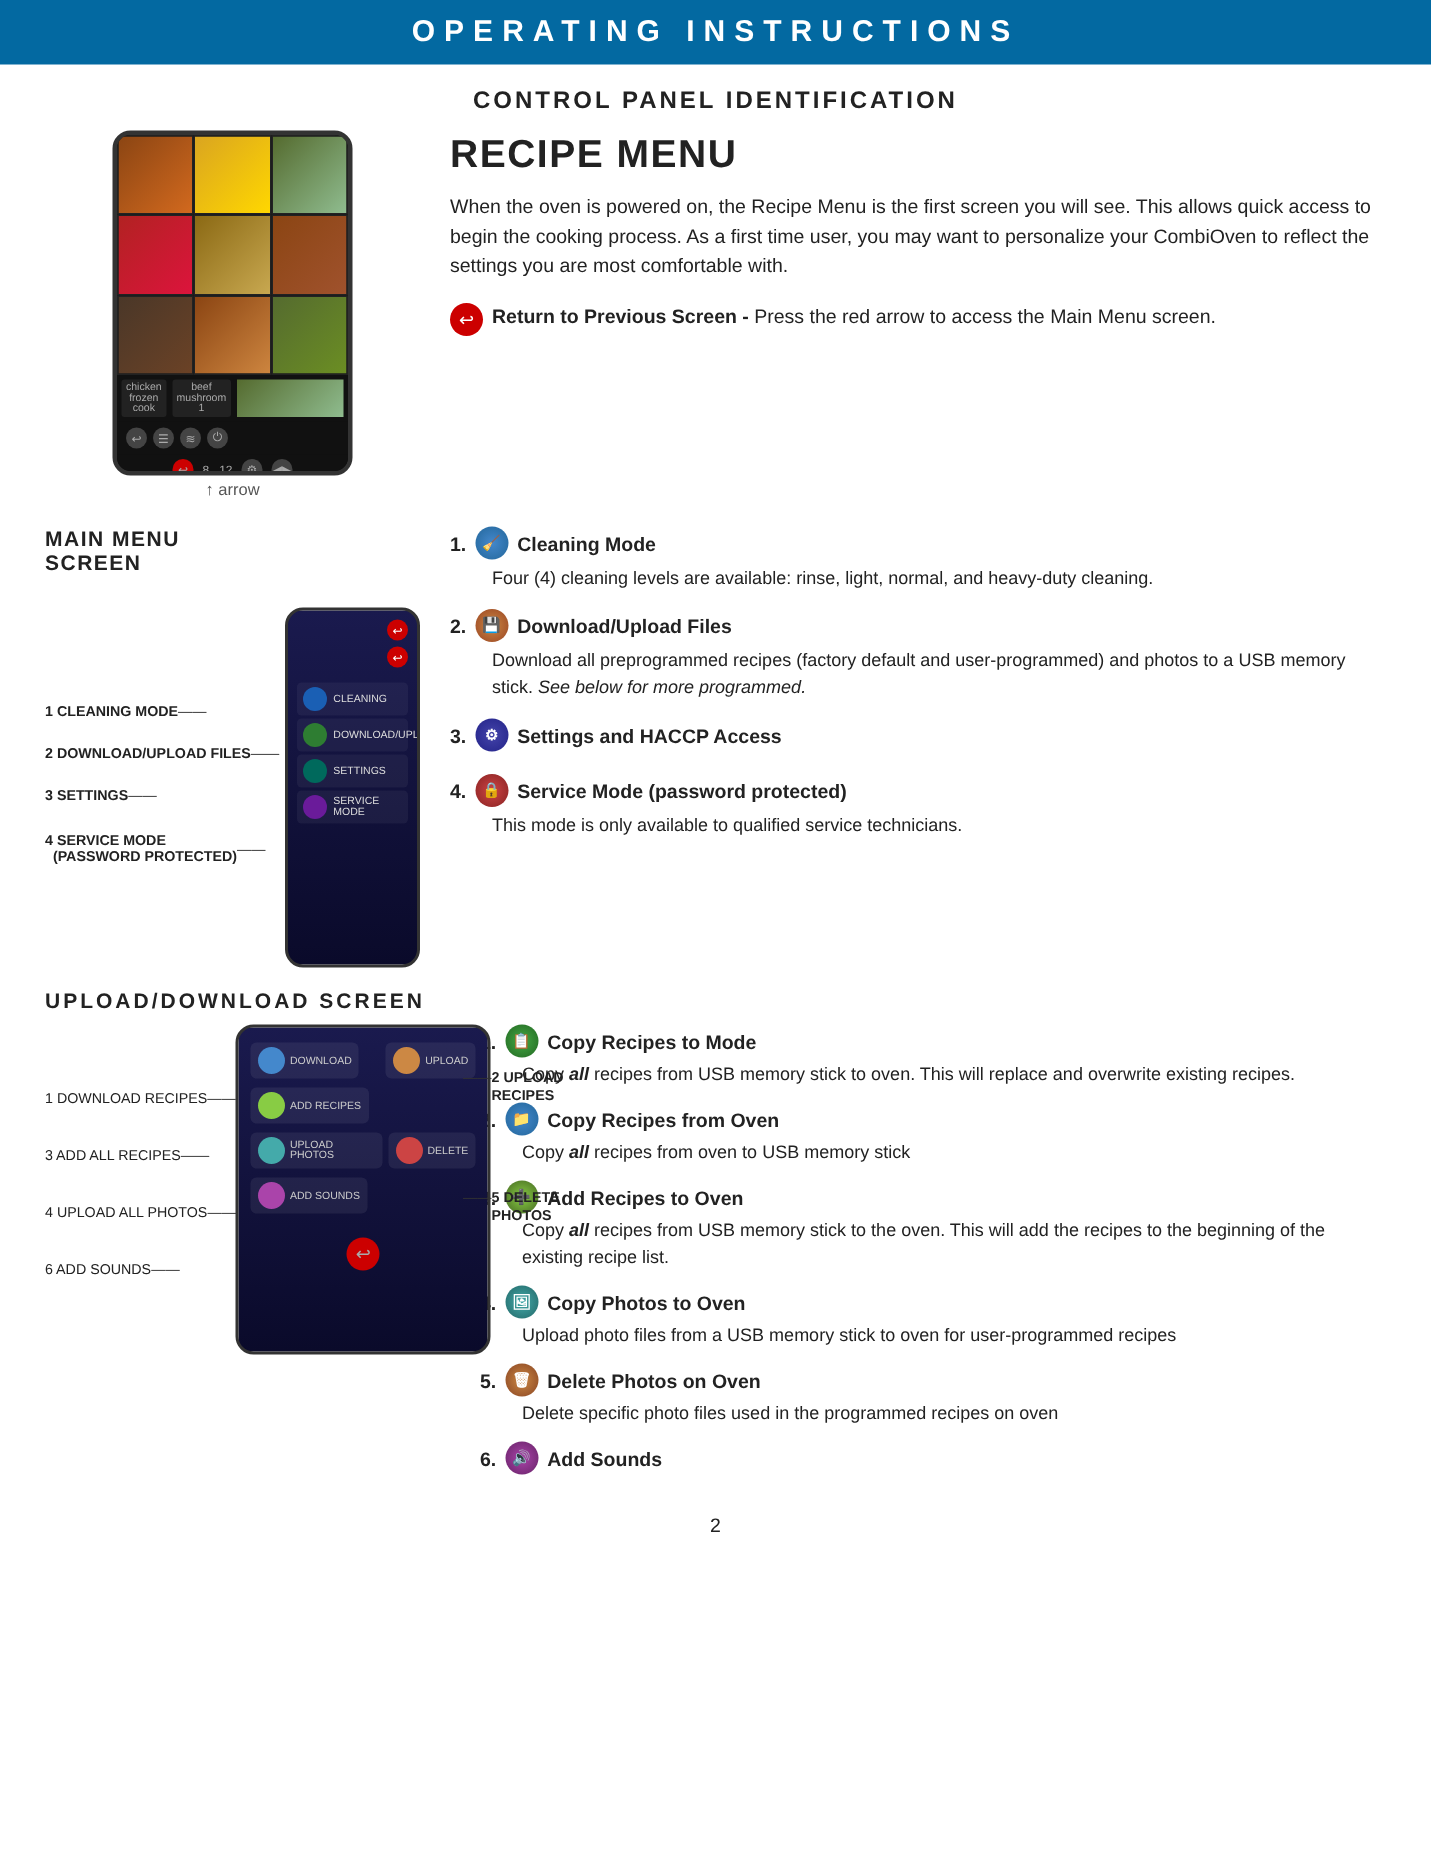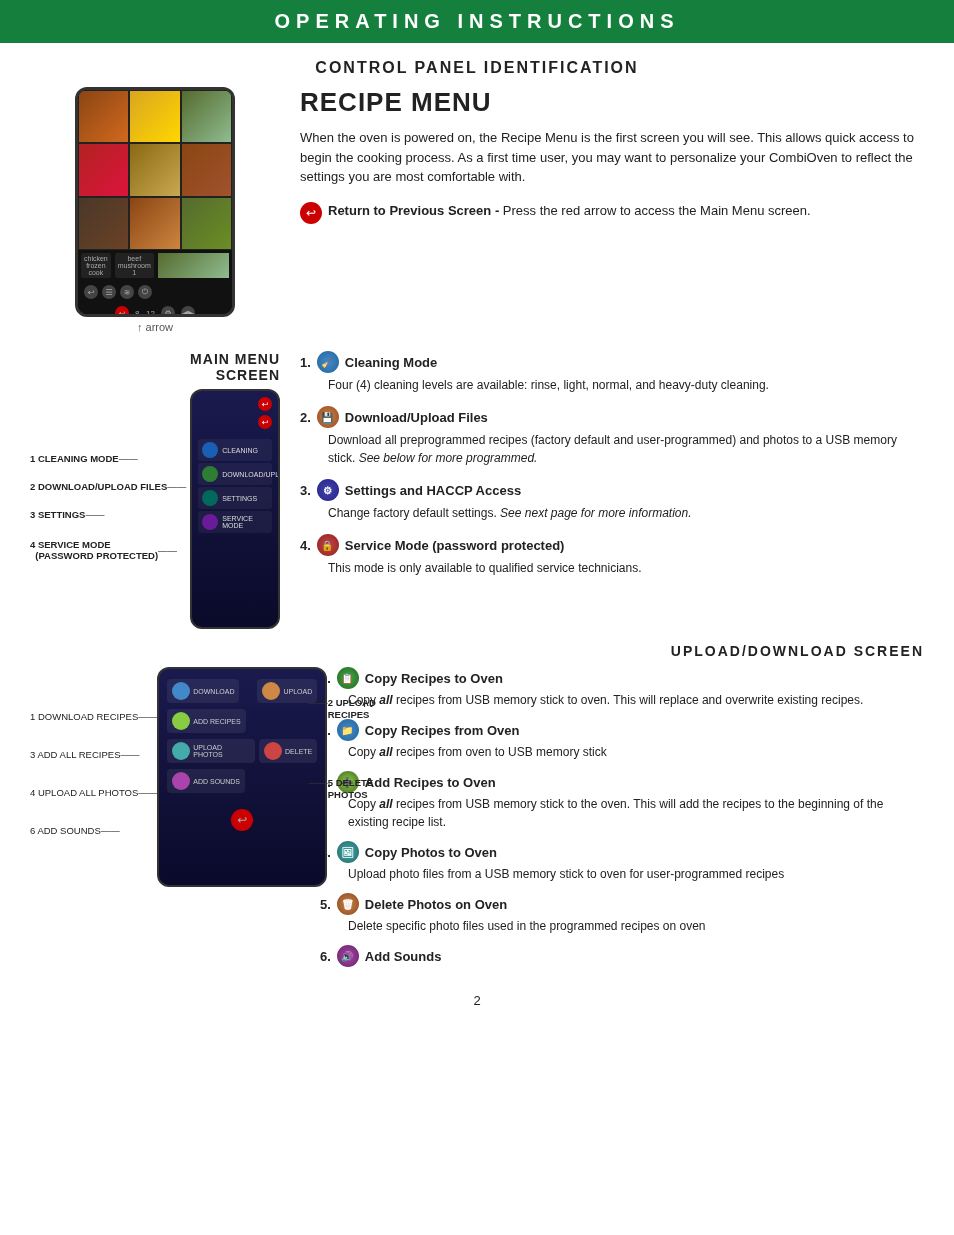--- a/index.html
+++ b/index.html
@@ -7,21 +7,21 @@
       width: 954px;
       min-height: 1235px;
       background: #fff;
       font-family: Arial, sans-serif;
       font-size: 13px;
       color: #222;
     }
 
     
     .header {
-      background: #15803d;
+      background: #0369a1;
       color: #fff;
       text-align: center;
       padding: 10px 0;
       letter-spacing: 6px;
       font-size: 20px;
       font-weight: bold;
       font-family: Arial, sans-serif;
       text-transform: uppercase;
     }
 
@@ -189,24 +189,24 @@
     .menu-item-icon.green { background: #2e7d32; }
     .menu-item-icon.teal { background: #00695c; }
     .menu-item-icon.purple { background: #6a1b9a; }
 
     .menu-item-text {
       color: #ddd;
       font-size: 7px;
     }
 
     .main-menu-title {
-      text-align: right;
+      text-align: left;
       font-size: 14px;
       font-weight: bold;
-      margin-bottom: 6px;
+      margin-bottom: 22px;
       letter-spacing: 1px;
     }
 
     .numbered-item {
       display: flex;
       flex-direction: column;
       margin-bottom: 12px;
     }
 
     .numbered-item-header {
@@ -254,21 +254,21 @@
     }
 
     .item-desc em {
       font-style: italic;
     }
 
     .upload-section-title {
       font-size: 14px;
       font-weight: bold;
       letter-spacing: 2px;
-      text-align: right;
+      text-align: left;
       margin-bottom: 8px;
       text-transform: uppercase;
     }
 
     .upload-phone {
       width: 170px;
       height: 220px;
       background: linear-gradient(180deg, #1a1a4e 0%, #0a0a2a 100%);
       border-radius: 12px;
       border: 2px solid #333;
@@ -550,23 +550,20 @@
         <div class="item-desc">
           Download all preprogrammed recipes (factory default and user-programmed) and photos to a USB memory stick. <em>See below for more programmed.</em>
         </div>
       </div>
 
       <div class="numbered-item">
         <div class="numbered-item-header">
           <span class="item-number">3.</span>
           <div class="item-icon settings">⚙</div>
           <strong>Settings and HACCP Access</strong>
-        </div>
-        <div class="item-desc">
-          Change factory default settings. <em>See next page for more information.</em>
         </div>
       </div>
 
       <div class="numbered-item">
         <div class="numbered-item-header">
           <span class="item-number">4.</span>
           <div class="item-icon service">🔒</div>
           <strong>Service Mode (password protected)</strong>
         </div>
         <div class="item-desc">This mode is only available to qualified service technicians.</div>
@@ -636,21 +633,21 @@
           </div>
         </div>
       </div>
 
       <div class="right-col">
 
         <div class="sub-numbered-item">
           <div class="sub-numbered-item-header">
             <span class="item-number">1.</span>
             <div class="item-icon copy-to">📋</div>
-            <strong>Copy Recipes to Oven</strong>
+            <strong>Copy Recipes to Mode</strong>
           </div>
           <div class="item-desc">
             Copy <strong><em>all</em></strong> recipes from USB memory stick to oven.  This will replace and overwrite existing recipes.
           </div>
         </div>
 
         <div class="sub-numbered-item">
           <div class="sub-numbered-item-header">
             <span class="item-number">2.</span>
             <div class="item-icon copy-from">📁</div>

